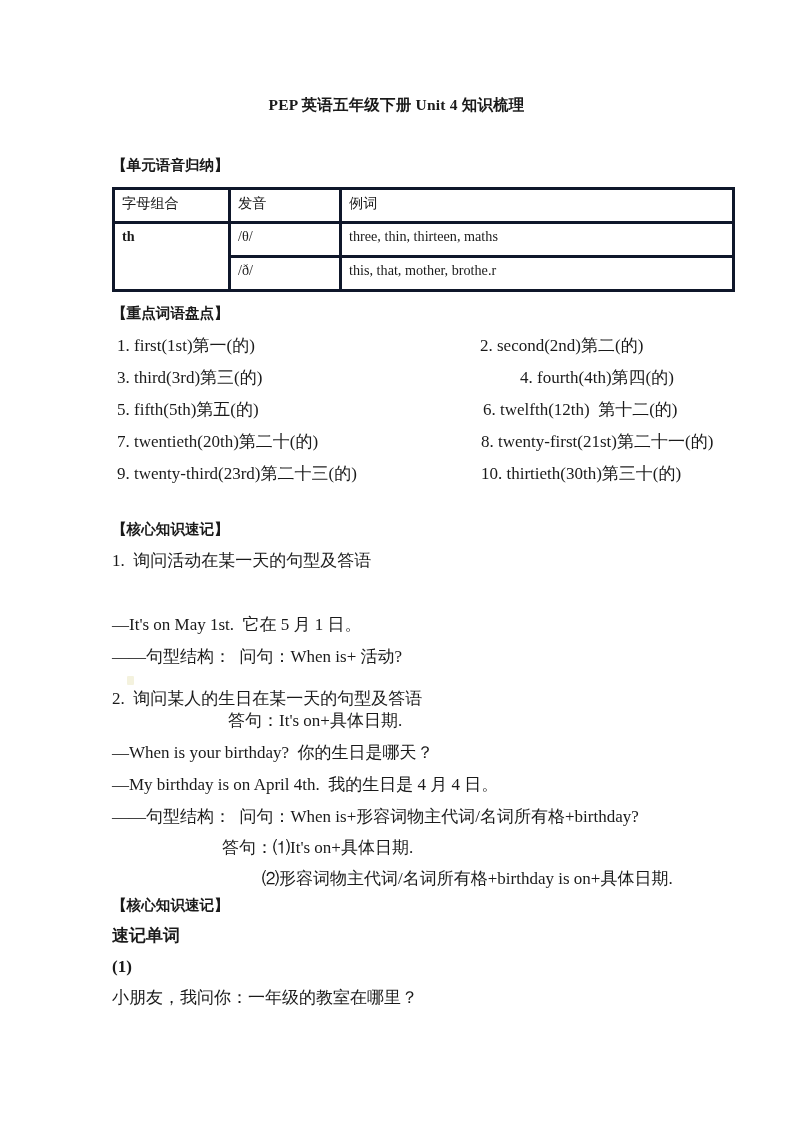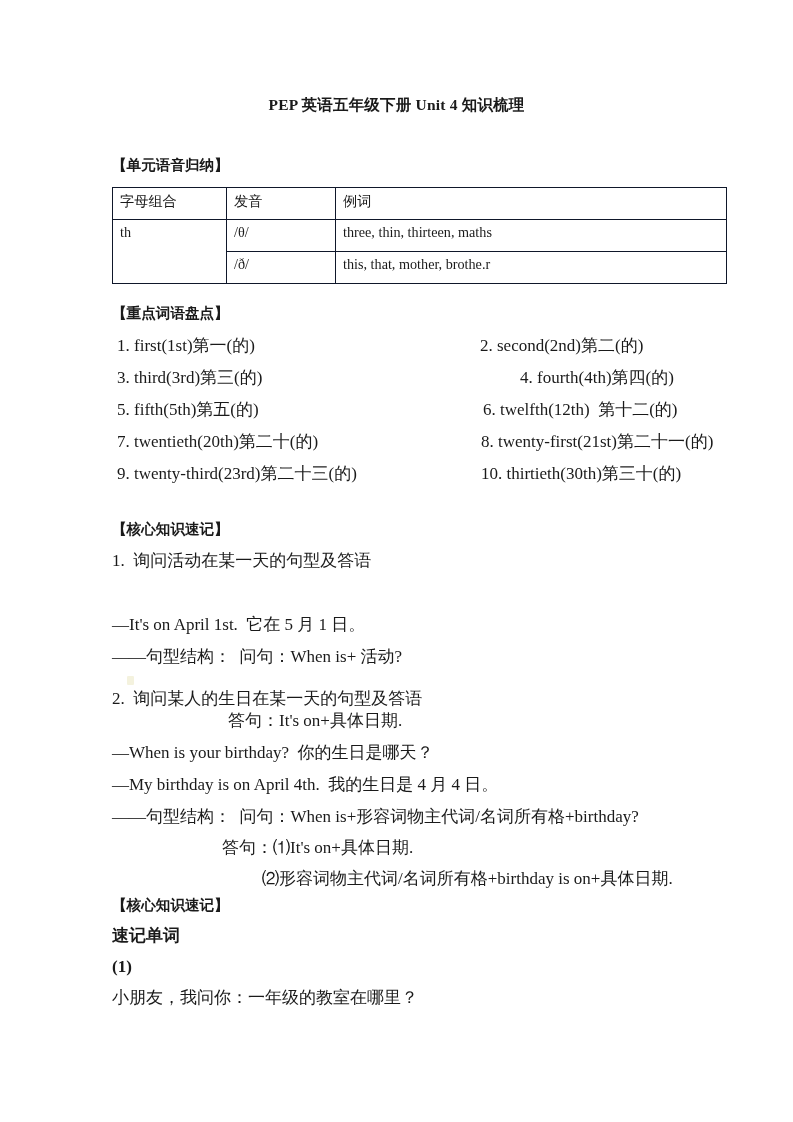--- a/index.html
+++ b/index.html
@@ -52,29 +52,29 @@
   .phonics-table {
     position: absolute;
     left: 112px;
     top: 187px;
     width: 569px;
     border-collapse: collapse;
     table-layout: fixed;
     font-size: 14.2px;
   }
   .phonics-table td {
-    border: 1px solid #0f172a;
+    border: 3px solid #0f172a;
     padding: 4px 7px 5px 7px;
     vertical-align: top;
     height: 22px;
   }
   .col-a { width: 99px; }
   .col-b { width: 94px; }
   .col-c { width: 376px; }
-  .th-cell { font-weight: normal; }
+  .th-cell { font-weight: bold; }
   .hdr-cell { font-weight: normal; }
 
   
   .artifact {
     position: absolute;
     left: 127px;
     top: 676px;
     width: 7px;
     height: 9px;
     background: #f2f0d8;
@@ -123,21 +123,21 @@
 
   <div class="line" style="left:117px; top:432px;">7. twentieth(20th)第二十(的)</div>
   <div class="line" style="left:481px; top:432px;">8. twenty-first(21st)第二十一(的)</div>
 
   <div class="line" style="left:117px; top:464px;">9. twenty-third(23rd)第二十三(的)</div>
   <div class="line" style="left:481px; top:464px;">10. thirtieth(30th)第三十(的)</div>
 
   <div class="line secthead" style="left:112px; top:519px;">【核心知识速记】</div>
 
   <div class="line" style="left:112px; top:551px;">1.  询问活动在某一天的句型及答语</div>
-  <div class="line" style="left:112px; top:615px;">—It's on April 1st.  它在 5 月 1 日。</div>
+  <div class="line" style="left:112px; top:615px;">—It's on May 1st.  它在 5 月 1 日。</div>
   <div class="line" style="left:112px; top:647px;">——句型结构：  问句：When is+ 活动?</div>
 
   <div class="artifact"></div>
 
   <div class="line" style="left:228px; top:711px;">答句：It's on+具体日期.</div>
 
   <div class="line" style="left:112px; top:689px;">2.  询问某人的生日在某一天的句型及答语</div>
   <div class="line" style="left:112px; top:743px;">—When is your birthday?  你的生日是哪天？</div>
   <div class="line" style="left:112px; top:775px;">—My birthday is on April 4th.  我的生日是 4 月 4 日。</div>
   <div class="line" style="left:112px; top:807px;">——句型结构：  问句：When is+形容词物主代词/名词所有格+birthday?</div>

